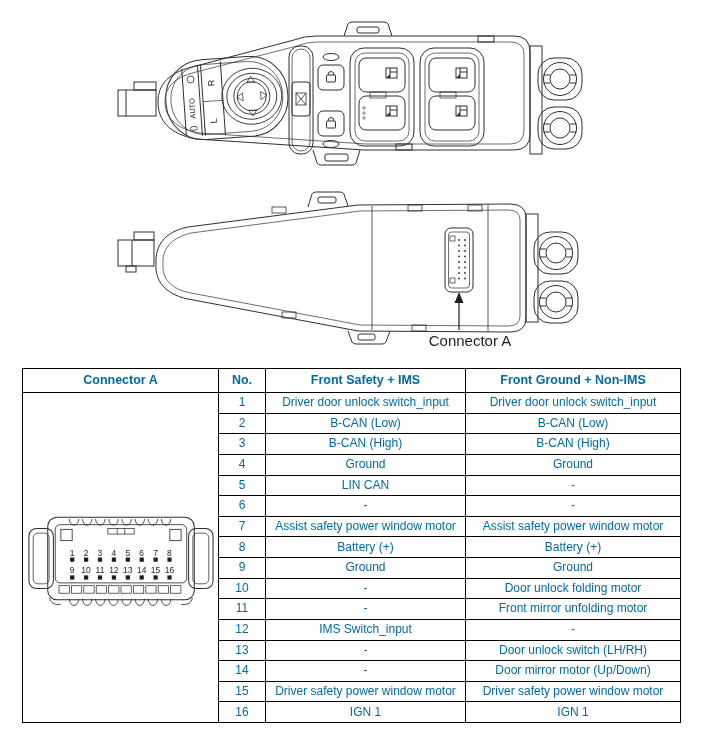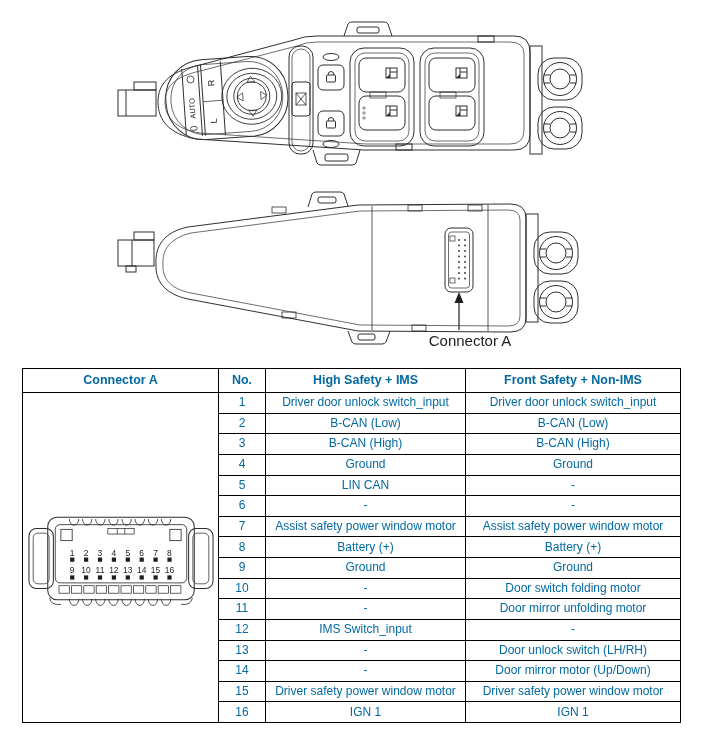--- a/index.html
+++ b/index.html
@@ -242,22 +242,22 @@
     <colgroup>
       <col style="width:196px">
         <col style="width:47px">
         <col style="width:200px">
         <col style="width:215px">
     </colgroup>
     <tbody>
         <tr>
       <th>Connector A</th>
       <th>No.</th>
-      <th>High Safety + IMS</th>
-      <th>Front Safety + Non-IMS</th>
+      <th>Front Safety + IMS</th>
+      <th>Front Ground + Non-IMS</th>
     </tr>
     <tr>
       <td class="conn-cell" rowspan="16">
 
         <svg width="188" height="108" viewBox="0 0 200 115" fill="none" stroke="#2f2f2f" stroke-width="1.1">
           <g>
                 <rect x="2" y="26" width="26" height="64" rx="8"></rect>
                 <rect x="6.5" y="31" width="17" height="54" rx="5" stroke-width="0.8"></rect>
               </g>
           <g>
@@ -376,26 +376,26 @@
           <td>Battery (+)</td>
         </tr>
     <tr>
           <td>9</td>
           <td>Ground</td>
           <td>Ground</td>
         </tr>
     <tr>
           <td>10</td>
           <td>-</td>
-          <td>Door switch folding motor</td>
+          <td>Door unlock folding motor</td>
         </tr>
     <tr>
           <td>11</td>
           <td>-</td>
-          <td>Door mirror unfolding motor</td>
+          <td>Front mirror unfolding motor</td>
         </tr>
     <tr>
           <td>12</td>
           <td>IMS Switch_input</td>
           <td>-</td>
         </tr>
     <tr>
           <td>13</td>
           <td>-</td>
           <td>Door unlock switch (LH/RH)</td>

